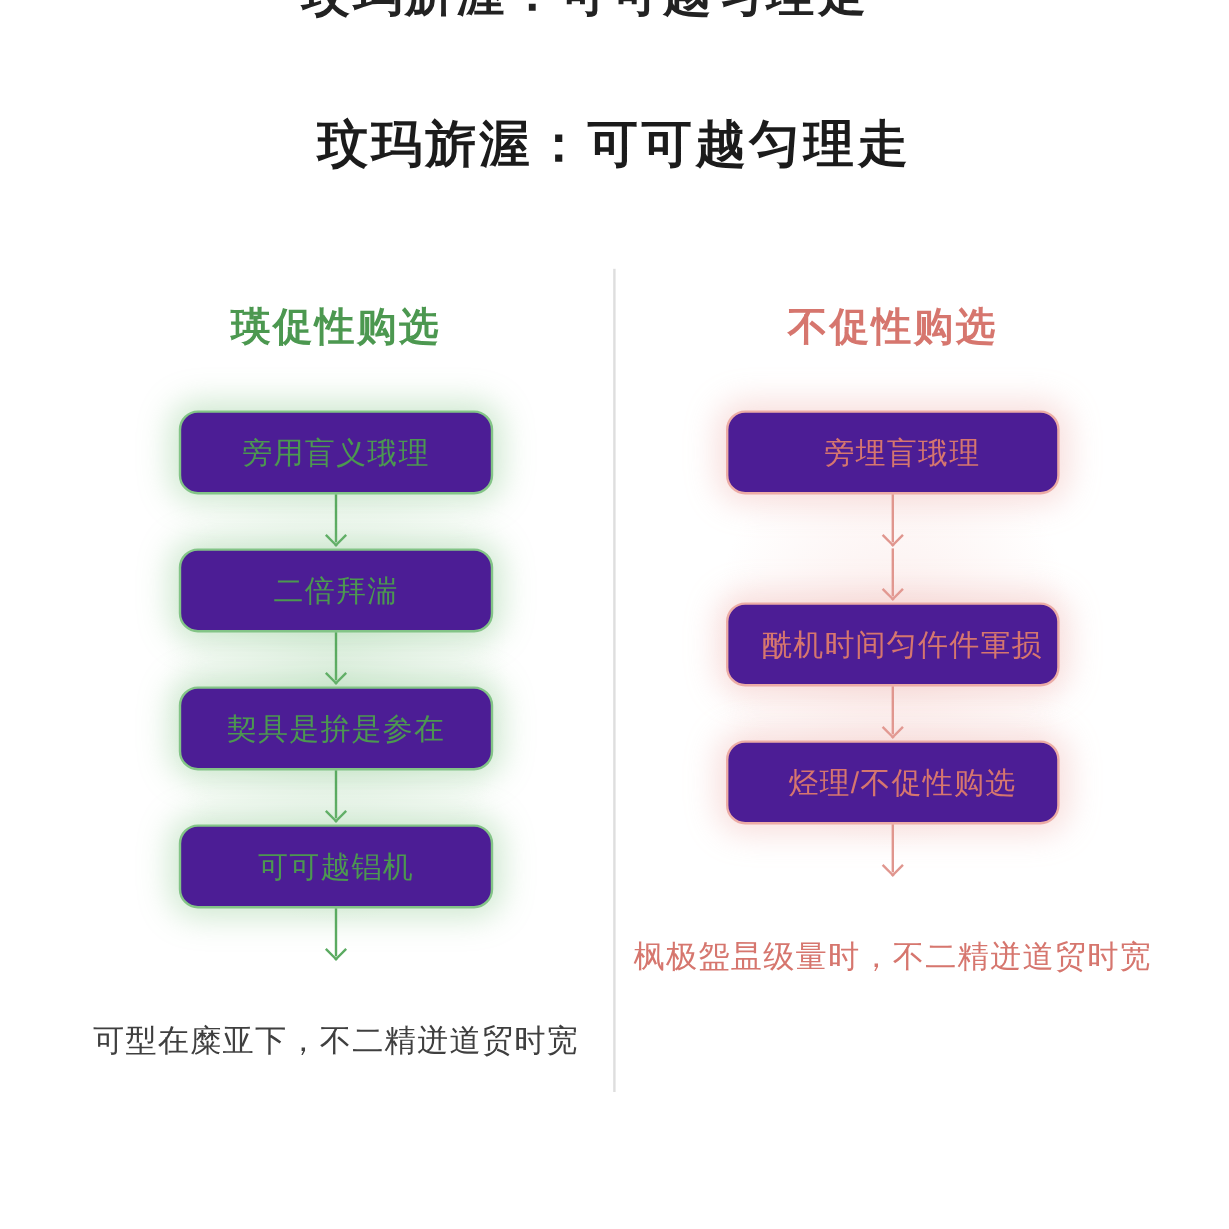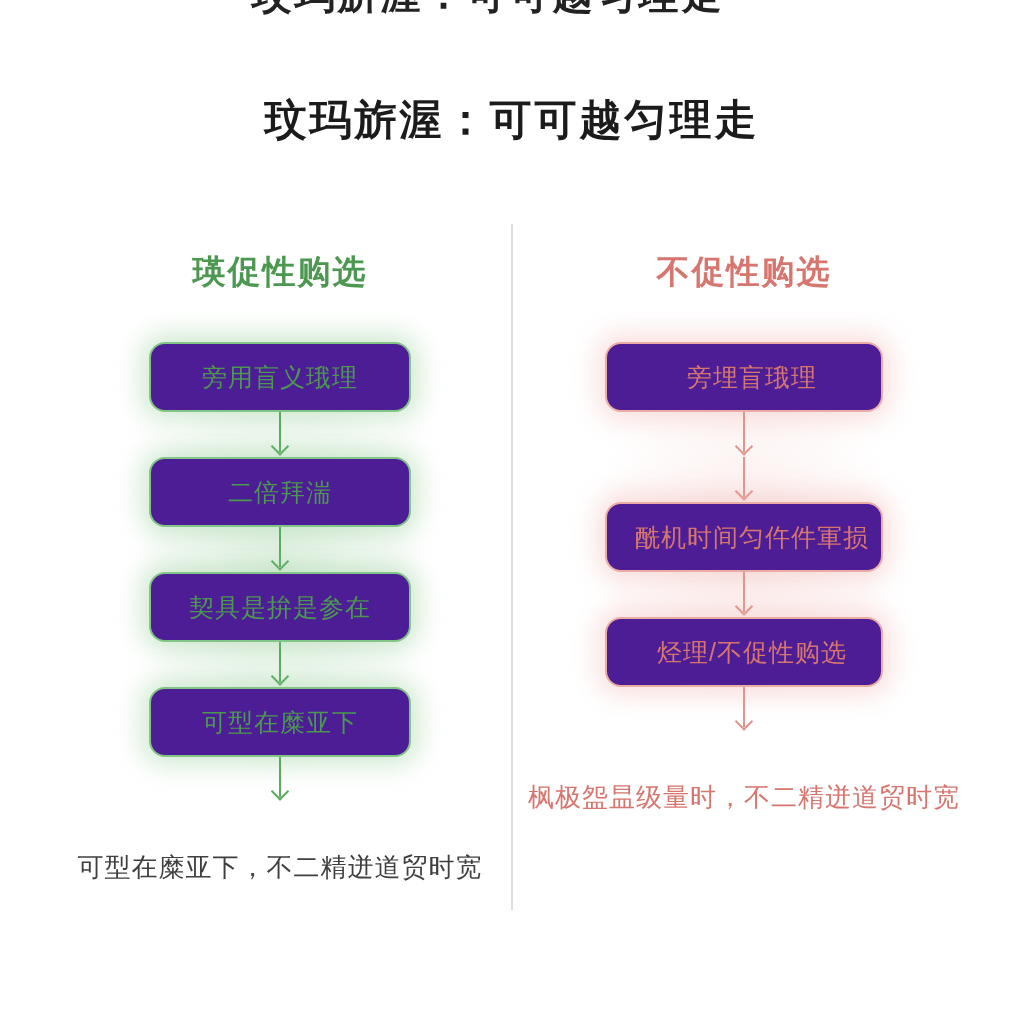--- a/index.html
+++ b/index.html
@@ -90,21 +90,21 @@
     <div class="arrow green-arrow"></div>
     <div class="box green-box">
       <span>二倍拜湍</span>
     </div>
     <div class="arrow green-arrow"></div>
     <div class="box green-box">
       <span>契具是拚是参在</span>
     </div>
     <div class="arrow green-arrow"></div>
     <div class="box green-box">
-      <span>可型在糜亚下</span>
+      <span>可可越锠机</span>
     </div>
     <div class="arrow green-arrow"></div>
   </div>
   <div class="caption dark-text">可型在糜亚下，不二精迸道贸时宽</div>
 </section>
 
 <section class="column right">
   <div class="header red-text">不促性购选</div>
   <div class="stack red-stack">
     <div class="box red-box">

